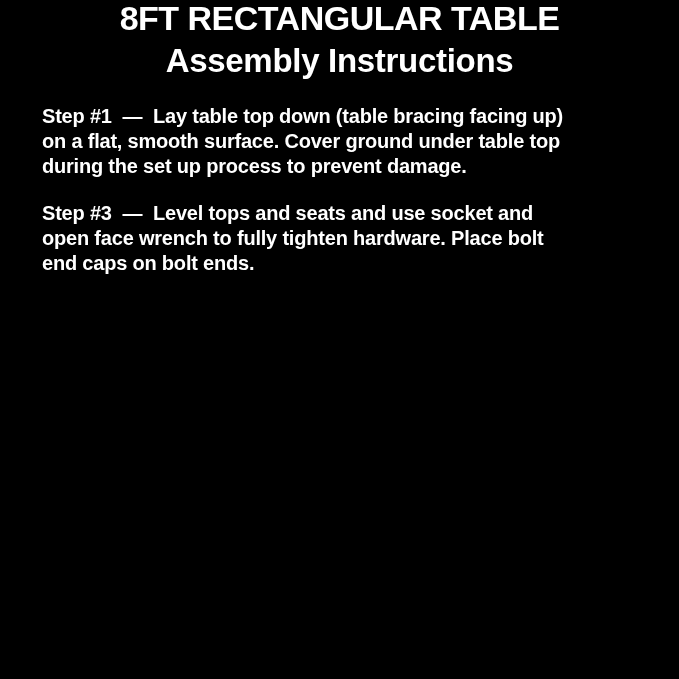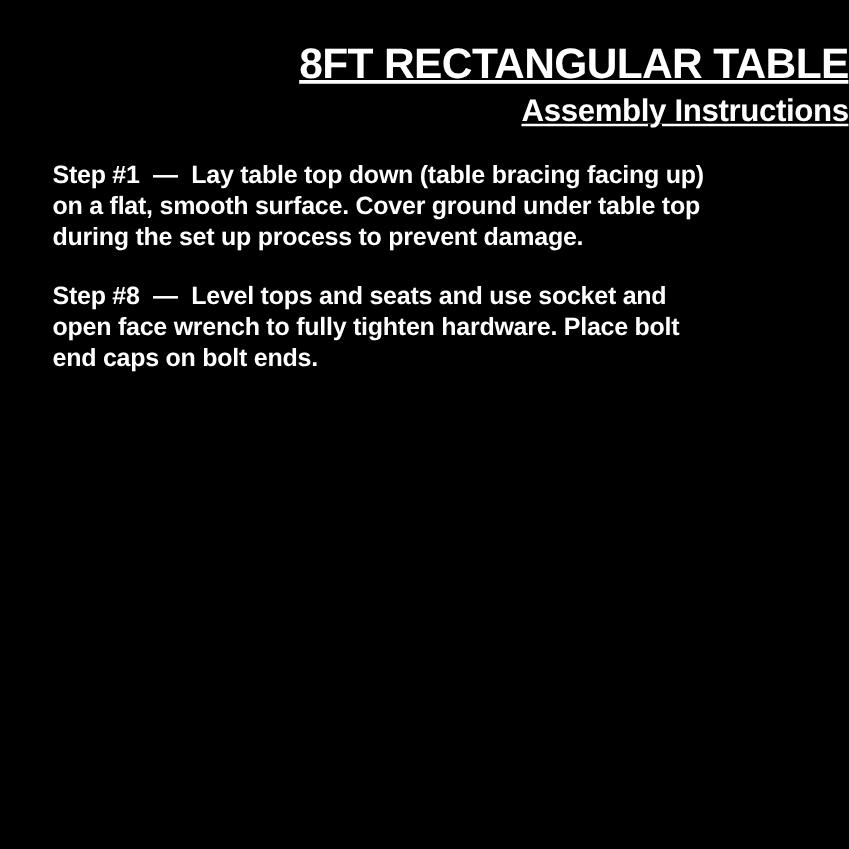--- a/index.html
+++ b/index.html
@@ -12,34 +12,32 @@
     width: 679px;
     height: 679px;
     background: #000000;
     color: #ffffff;
     font-family: "Liberation Sans", sans-serif;
     font-weight: bold;
     overflow: hidden;
     box-sizing: border-box;
   }
   .header {
-    text-align: right;
-    padding-top: 33px;
-    text-decoration: underline;
+    text-align: center;
   }
   .title {
     margin: 0;
     font-size: 34px;
     letter-spacing: -0.5px;
     line-height: 1.1;
     white-space: nowrap;
   }
   .subtitle {
     margin: 6px 0 4px 0;
-    font-size: 25px;
+    font-size: 33px;
     letter-spacing: -0.3px;
     line-height: 1.1;
   }
   .steps {
     margin: 24px 36px 0 42px;
   }
   .step {
     margin: 0 0 22px 0;
     font-size: 20px;
     letter-spacing: -0.2px;
@@ -52,17 +50,17 @@
 
 <div class="poster">
   <div class="header">
     <h1 class="title">8FT RECTANGULAR TABLE</h1>
     <h2 class="subtitle">Assembly Instructions</h2>
   </div>
   <div class="steps">
     <p class="step">Step #1  —  Lay table top down (table bracing facing up)
 on a flat, smooth surface. Cover ground under table top
 during the set up process to prevent damage.</p>
-    <p class="step">Step #8  —  Level tops and seats and use socket and
+    <p class="step">Step #3  —  Level tops and seats and use socket and
 open face wrench to fully tighten hardware. Place bolt
 end caps on bolt ends.</p>
   </div>
 </div>
 
 </body></html>

